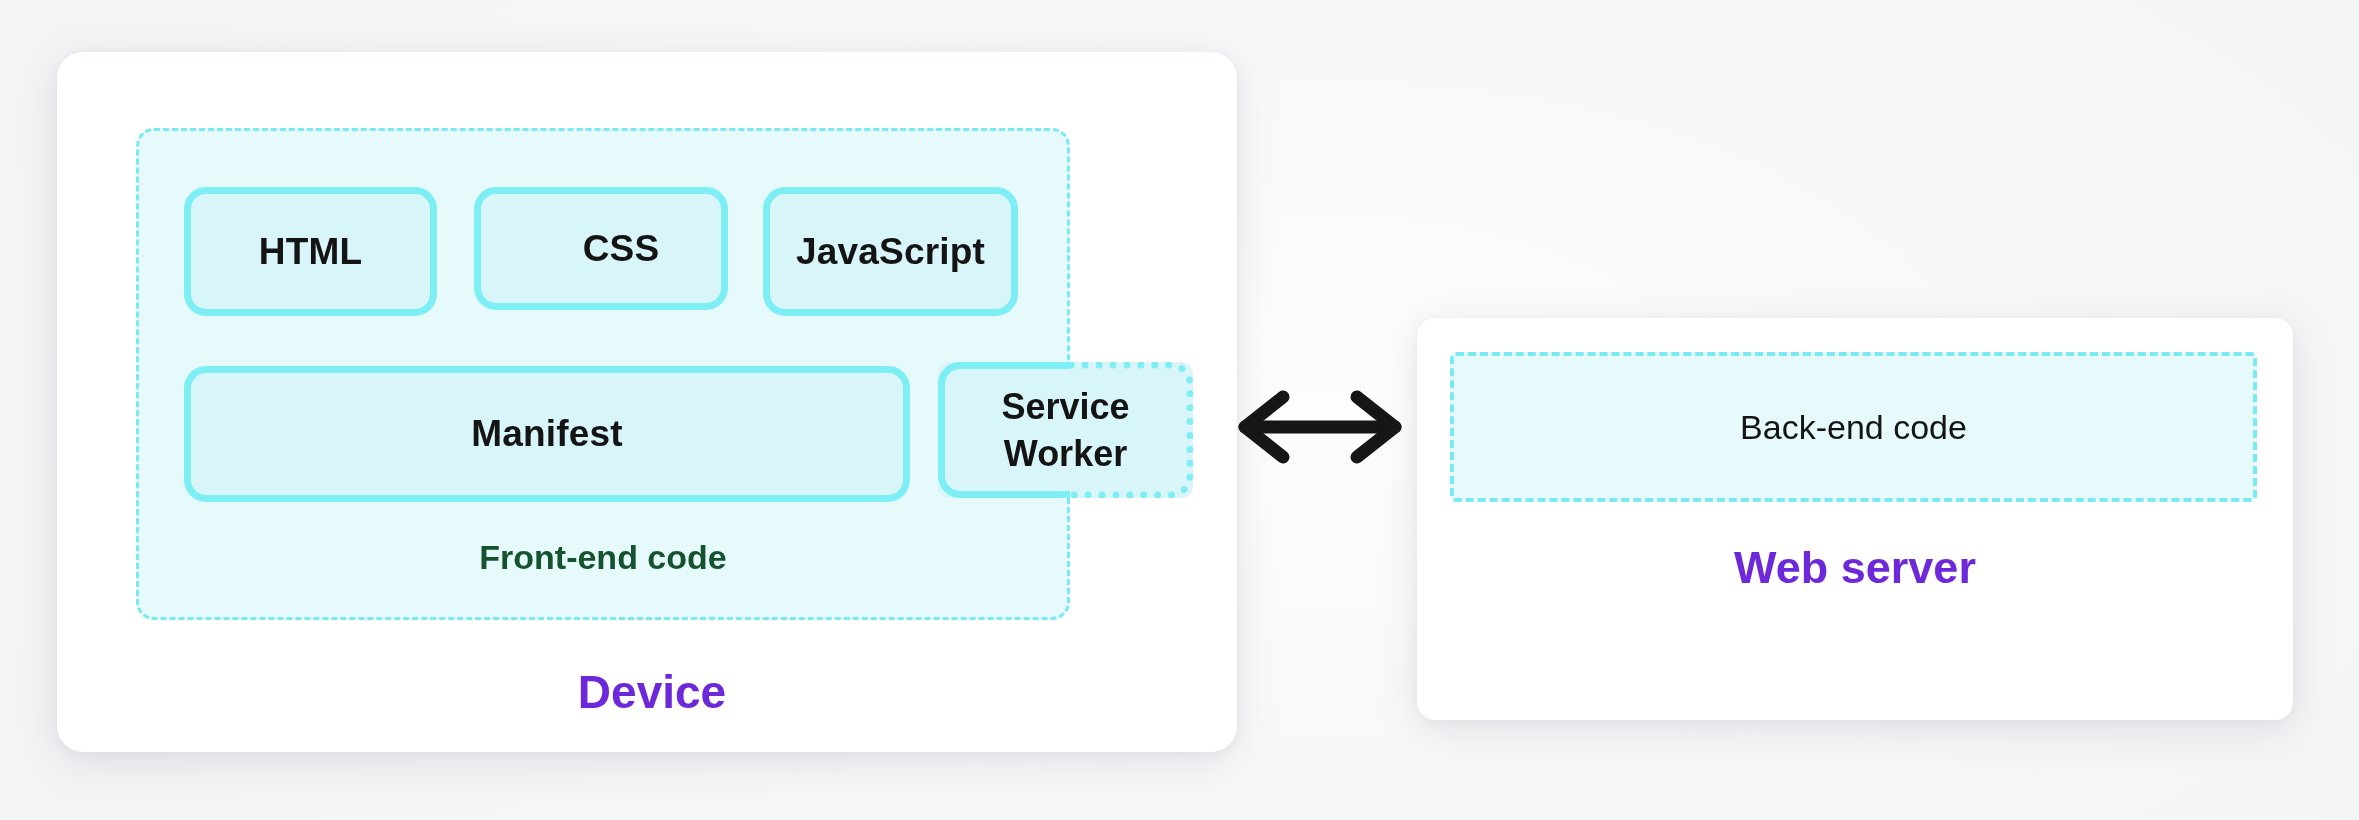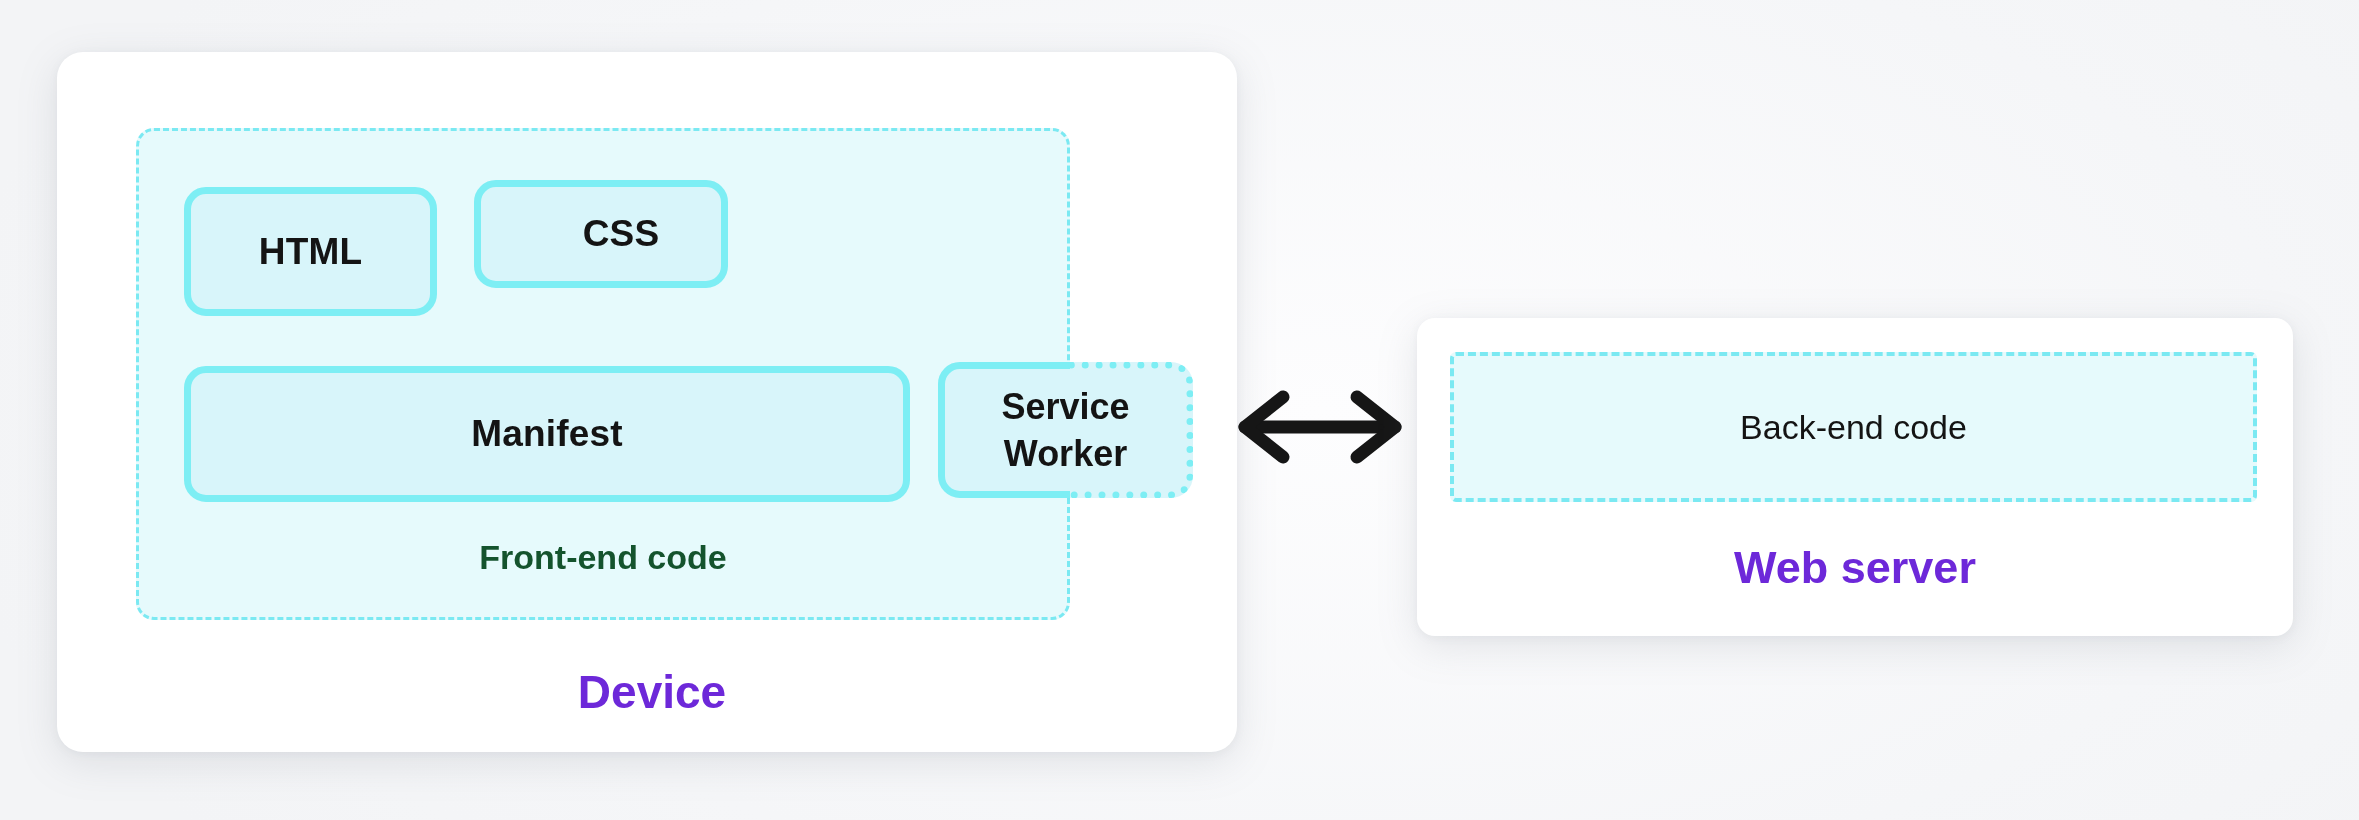--- a/index.html
+++ b/index.html
@@ -25,21 +25,21 @@
     background: #ffffff;
     box-shadow: 0 10px 40px rgba(120,128,136,0.18), 0 2px 8px rgba(120,128,136,0.08);
   }
   .device-card {
     left: 57px; top: 52px;
     width: 1180px; height: 700px;
     border-radius: 26px;
   }
   .server-card {
     left: 1417px; top: 318px;
-    width: 876px; height: 318px;
+    width: 876px; height: 402px;
     border-radius: 18px;
   }
 
   .panel {
     position: absolute;
     background: #e6fafc;
   }
   .frontend-panel {
     left: 79px; top: 76px;
     width: 934px; height: 492px;
@@ -63,21 +63,21 @@
     border-radius: 22px;
     display: flex;
     align-items: center;
     justify-content: center;
     color: #141414;
     font-size: 37px;
     font-weight: bold;
     letter-spacing: 0.2px;
   }
   .box-html       { left: 45px;  top: 56px;  width: 253px; height: 129px; }
-  .box-css        { left: 335px; top: 49px;  width: 254px; height: 108px; padding-left: 40px; }
+  .box-css        { left: 335px; top: 56px;  width: 254px; height: 123px; padding-left: 40px; }
   .box-javascript { left: 624px; top: 56px;  width: 255px; height: 129px; }
   .box-manifest   { left: 45px;  top: 235px; width: 726px; height: 136px; text-align: right; }
 
   .panel-label {
     position: absolute;
     left: 0; top: 400px;
     width: 100%;
     text-align: center;
     font-size: 34px;
     line-height: 52px;
@@ -102,21 +102,21 @@
   .device-title { top: 612px; font-size: 46px; line-height: 56px; padding-left: 10px; }
   .server-title { top: 545px - 318px; } 
   .server-title { top: 222px; font-size: 45px; line-height: 56px; }
 
   
   .sw-box {
     position: absolute;
     left: 881px; top: 310px;
     width: 255px; height: 136px;
     background: #d8f5fa;
-    border-radius: 22px;
+    border-radius: 12px;
   }
   .sw-border {
     position: absolute;
     inset: 0;
     border-radius: 22px;
     pointer-events: none;
   }
   .sw-solid  { border: 7px solid  #7deef4; clip-path: inset(0 123px 0 0); }
   .sw-dotted { border: 7px dotted #7deef4; clip-path: inset(0 0 0 132px); }
   .sw-label {
@@ -153,20 +153,23 @@
 
   <section class="card device-card">
 
     <div class="panel frontend-panel">
       <div class="cyan-box box-html">
         <span>HTML</span>
       </div>
       <div class="cyan-box box-css">
         <span>CSS</span>
       </div>
+      <div class="cyan-box box-javascript">
+        <span>JavaScript</span>
+      </div>
       <div class="cyan-box box-manifest">
         <span>Manifest</span>
       </div>
       <div class="panel-label">Front-end code</div>
     </div>
 
     <div class="sw-box">
       <div class="sw-border sw-solid"></div>
       <div class="sw-border sw-dotted"></div>
       <span class="sw-label">Service Worker</span>

